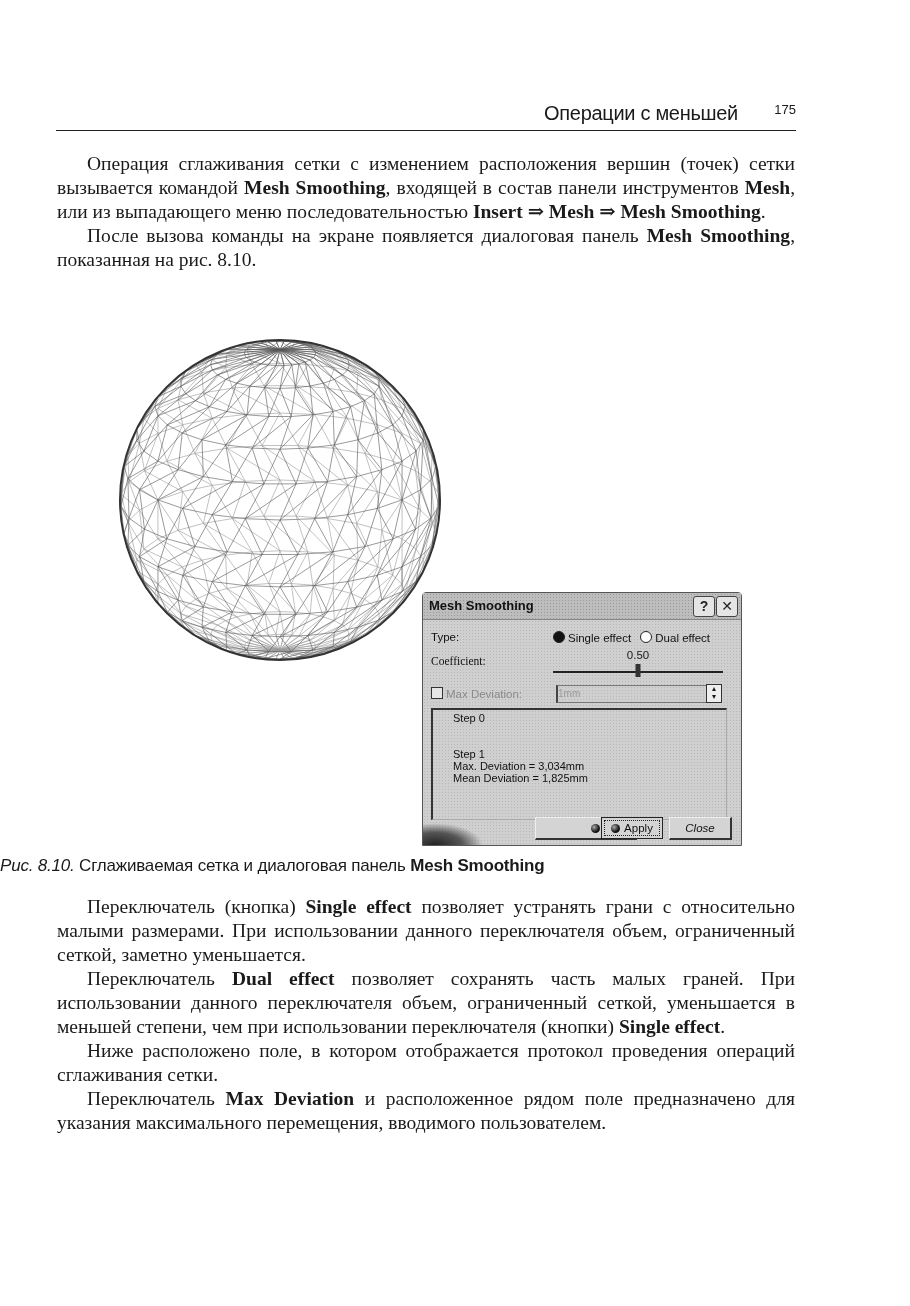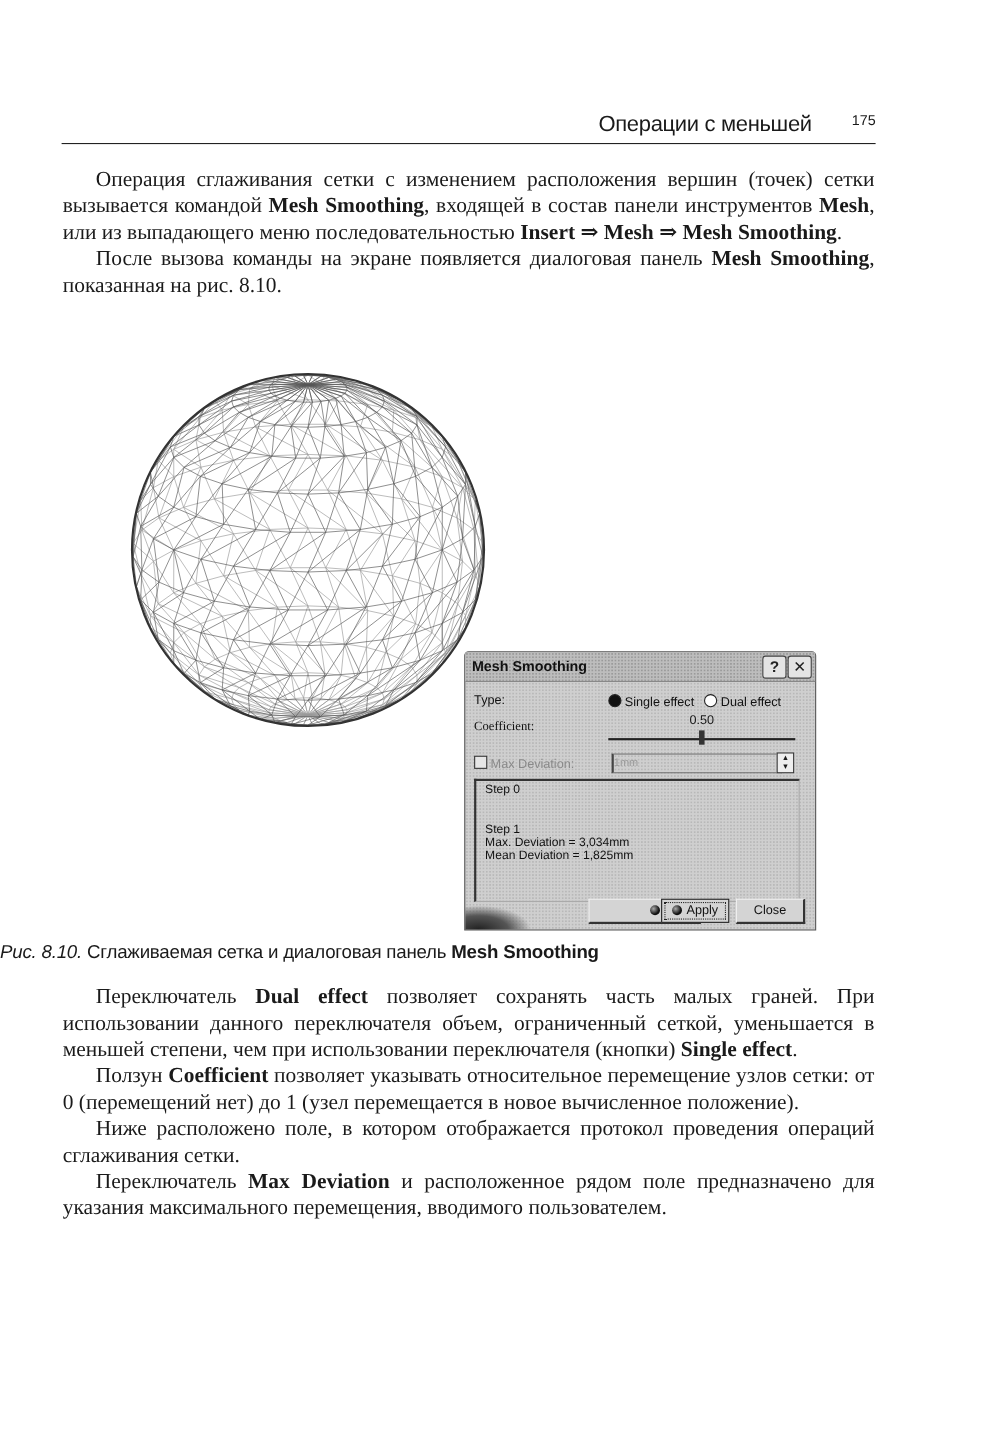--- a/index.html
+++ b/index.html
@@ -41,30 +41,30 @@
   .slider-wrap { position: absolute; left: 130px; top: 56px; width: 170px; height: 30px; }
   .slider-value { position: absolute; top: 0; font-size: 11.5px; transform: translateX(-50%); }
   .slider-track { position: absolute; left: 0; right: 0; top: 22px; height: 1.5px; background: #222; }
   .slider-thumb { position: absolute; top: 15px; width: 5px; height: 13px; background: #333; transform: translateX(-50%); }
 
   .row-maxdev { position: absolute; left: 8px; top: 94px; font-size: 11.5px; color: #8a8a8a; }
   .checkbox { display: inline-block; width: 10px; height: 10px; border: 1.2px solid #333; background: #e6e6e6; vertical-align: -1px; margin-right: 3px; }
   .maxdev-input { position: absolute; left: 133px; top: 92px; width: 152px; height: 16px; border: 1px solid #777; border-left: 2px solid #444; font-size: 10px; color: #9a9a9a; padding-left: 0; line-height: 16px; background: transparent; }
   .spin { position: absolute; left: 283px; top: 91px; width: 14px; height: 17px; border: 1.2px solid #333; background: #eee; font-size: 8px; line-height: 8px; text-align: center; }
 
-  .log { position: absolute; left: 8px; top: 115px; width: 296px; height: 112px; border-top: 2px solid #333; border-left: 2px solid #333; border-right: 1px solid #aaa; border-bottom: 1px solid #aaa; font-size: 11px; line-height: 12px; padding: 2px 8px; box-sizing: border-box; color: #111; }
+  .log { position: absolute; left: 8px; top: 115px; width: 296px; height: 112px; border-top: 2px solid #333; border-left: 2px solid #333; border-right: 1px solid #aaa; border-bottom: 1px solid #aaa; font-size: 11px; line-height: 12px; padding: 2px 20px; box-sizing: border-box; color: #111; }
   .log div { white-space: pre; }
 
   .dlg-footer { position: absolute; left: 0; right: 0; bottom: 0; height: 34px; }
   .footer-blob { position: absolute; left: 0; bottom: 0; width: 60px; height: 22px; background: radial-gradient(ellipse at 20% 100%, #222 0%, #555 40%, transparent 70%); }
   .pbtn { position: absolute; top: 6px; height: 20px; font-size: 11.5px; line-height: 20px; text-align: center; border-right: 2px solid #333; border-bottom: 2px solid #333; border-top: 1px solid #eee; border-left: 1px solid #eee; background: #d4d4d4; color: #111; }
   .pbtn .ball { display: inline-block; width: 9px; height: 9px; border-radius: 50%; background: radial-gradient(circle at 35% 35%, #aaa, #111 60%); vertical-align: -1px; margin-right: 4px; }
   .btn-ok { left: 112px; width: 58px; padding-left: 41px; }
   .btn-apply { left: 178px; width: 60px; outline: 1px dotted #222; outline-offset: -4px; border: 1.5px solid #222; }
-  .btn-close { left: 246px; width: 60px; }
+  .btn-close { left: 246px; width: 60px; font-style: italic; }
 
   .caption { position: absolute; left: 0; width: 910px; top: 856px; font-size: 17px; letter-spacing: -0.2px; }
   .caption .fignum { font-style: italic; }
   .caption b { font-weight: bold; }
 </style>
 </head>
 <body>
 
 <div class="running-head sans">
   <span class="title">Операции с меньшей</span>
@@ -1333,17 +1333,17 @@
       <div class="pbtn btn-close">Close</div>
     </div>
   </div>
 </div>
 
 <div class="caption sans">
   <span class="fignum">Рис. 8.10.</span><span> Сглаживаемая сетка и диалоговая панель </span><b>Mesh Smoothing</b>
 </div>
 
 <div class="para serif" id="p-bottom">
+    <p><span>Переключатель (кнопка) </span><b>Single effect</b><span> позволяет устранять грани с относительно малыми размерами. При использовании данного переключателя объем, ограниченный сеткой, заметно уменьшается.</span></p>
     <p><span>Переключатель </span><b>Dual effect</b><span> позволяет сохранять часть малых граней. При использовании данного переключателя объем, ограниченный сеткой, уменьшается в меньшей степени, чем при использовании переключателя (кнопки) </span><b>Single effect</b><span>.</span></p>
-    <p><span>Ползун </span><b>Coefficient</b><span> позволяет указывать относительное перемещение узлов сетки: от 0 (перемещений нет) до 1 (узел перемещается в новое вычисленное положение).</span></p>
     <p><span>Ниже расположено поле, в котором отображается протокол проведения операций сглаживания сетки.</span></p>
     <p><span>Переключатель </span><b>Max Deviation</b><span> и расположенное рядом поле предназначено для указания максимального перемещения, вводимого пользователем.</span></p>
   </div>
 
 </body></html>

